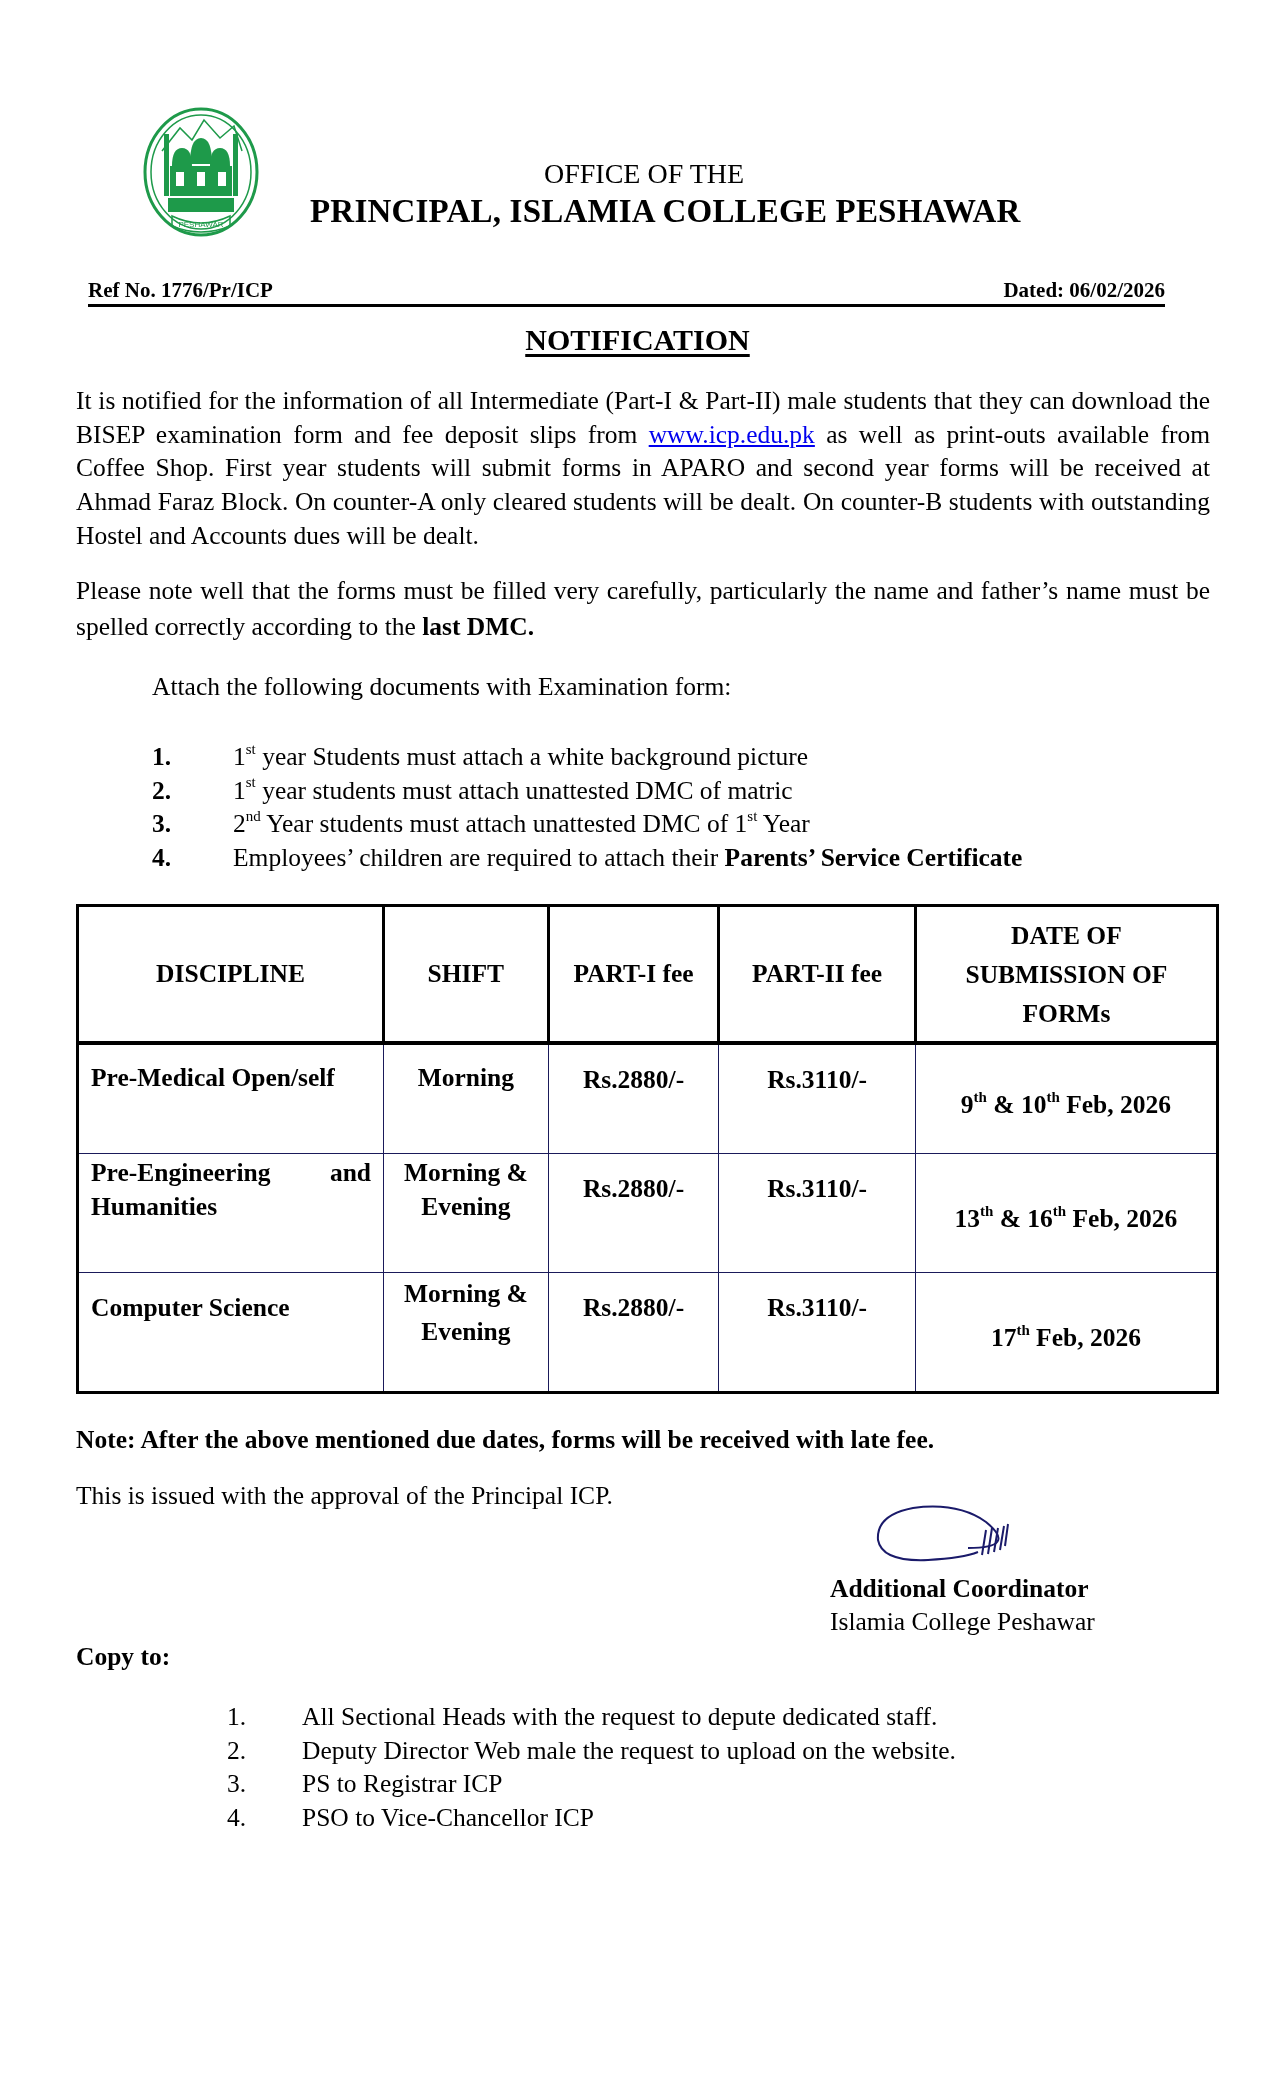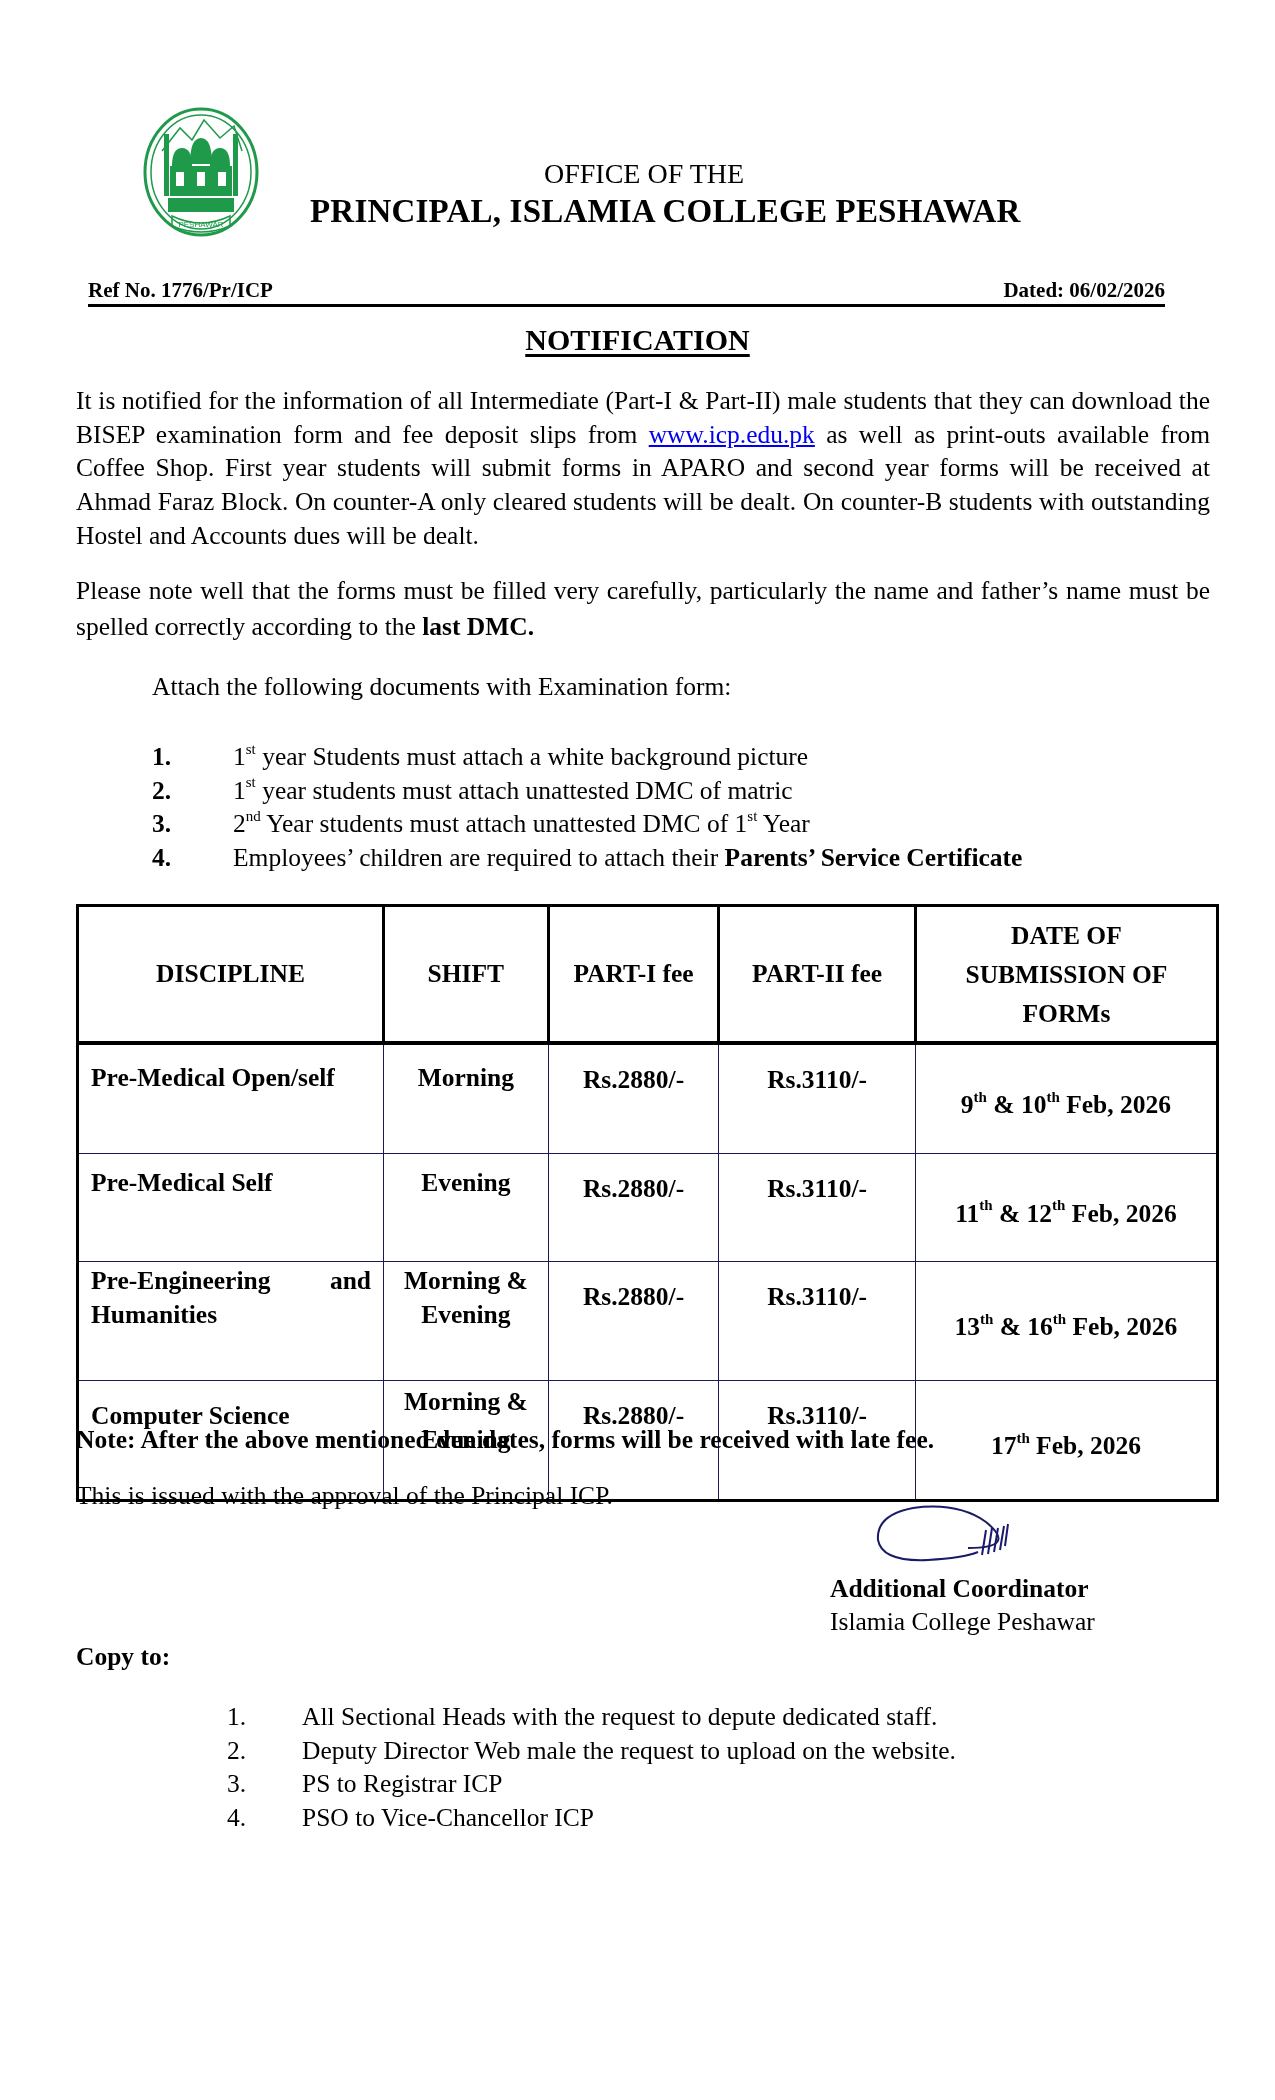--- a/index.html
+++ b/index.html
@@ -133,27 +133,20 @@
     </tr>
   </thead>
   <tbody>
     <tr class="r r1">
       <td class="c1">Pre-Medical Open/self</td>
       <td class="cc shift">Morning</td>
       <td class="cc fee">Rs.2880/-</td>
       <td class="cc fee">Rs.3110/-</td>
       <td class="cc date"><span>9</span><sup>th</sup><span> &amp; 10</span><sup>th</sup><span> Feb, 2026</span></td>
     </tr>
-    <tr class="r r2">
-      <td class="c1">Pre-Medical Self</td>
-      <td class="cc shift">Evening</td>
-      <td class="cc fee">Rs.2880/-</td>
-      <td class="cc fee">Rs.3110/-</td>
-      <td class="cc date"><span>11</span><sup>th</sup><span> &amp; 12</span><sup>th</sup><span> Feb, 2026</span></td>
-    </tr>
     <tr class="r r3">
       <td class="c1" style="text-align:justify;text-align-last:left">Pre-Engineering  and Humanities</td>
       <td class="cc shift">Morning &amp; Evening</td>
       <td class="cc fee">Rs.2880/-</td>
       <td class="cc fee">Rs.3110/-</td>
       <td class="cc date"><span>13</span><sup>th</sup><span> &amp; 16</span><sup>th</sup><span>  Feb, 2026</span></td>
     </tr>
     <tr class="r r4">
       <td class="c1">Computer Science</td>
       <td class="cc shift">Morning &amp; Evening</td>

